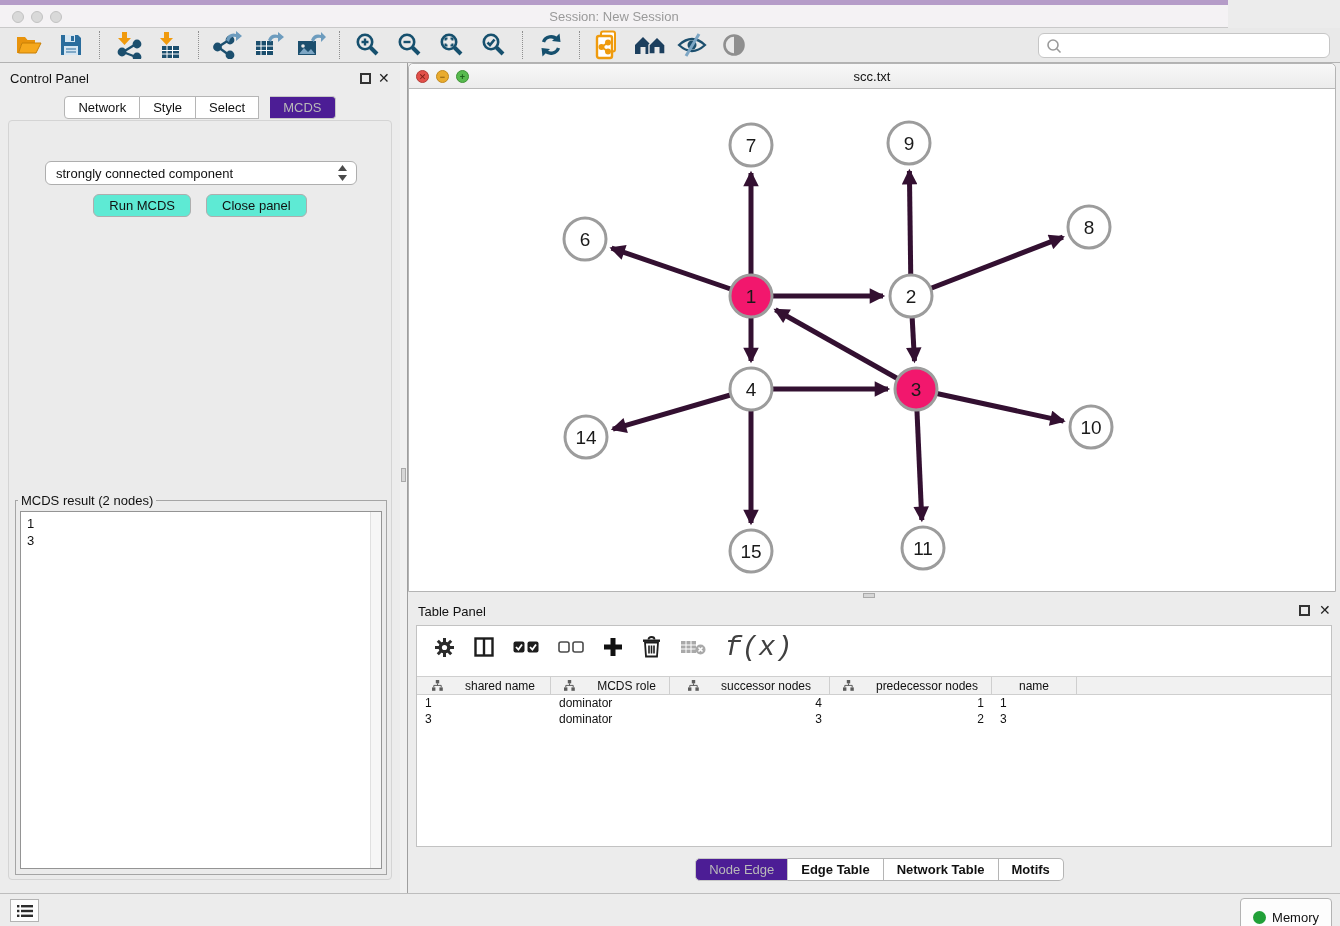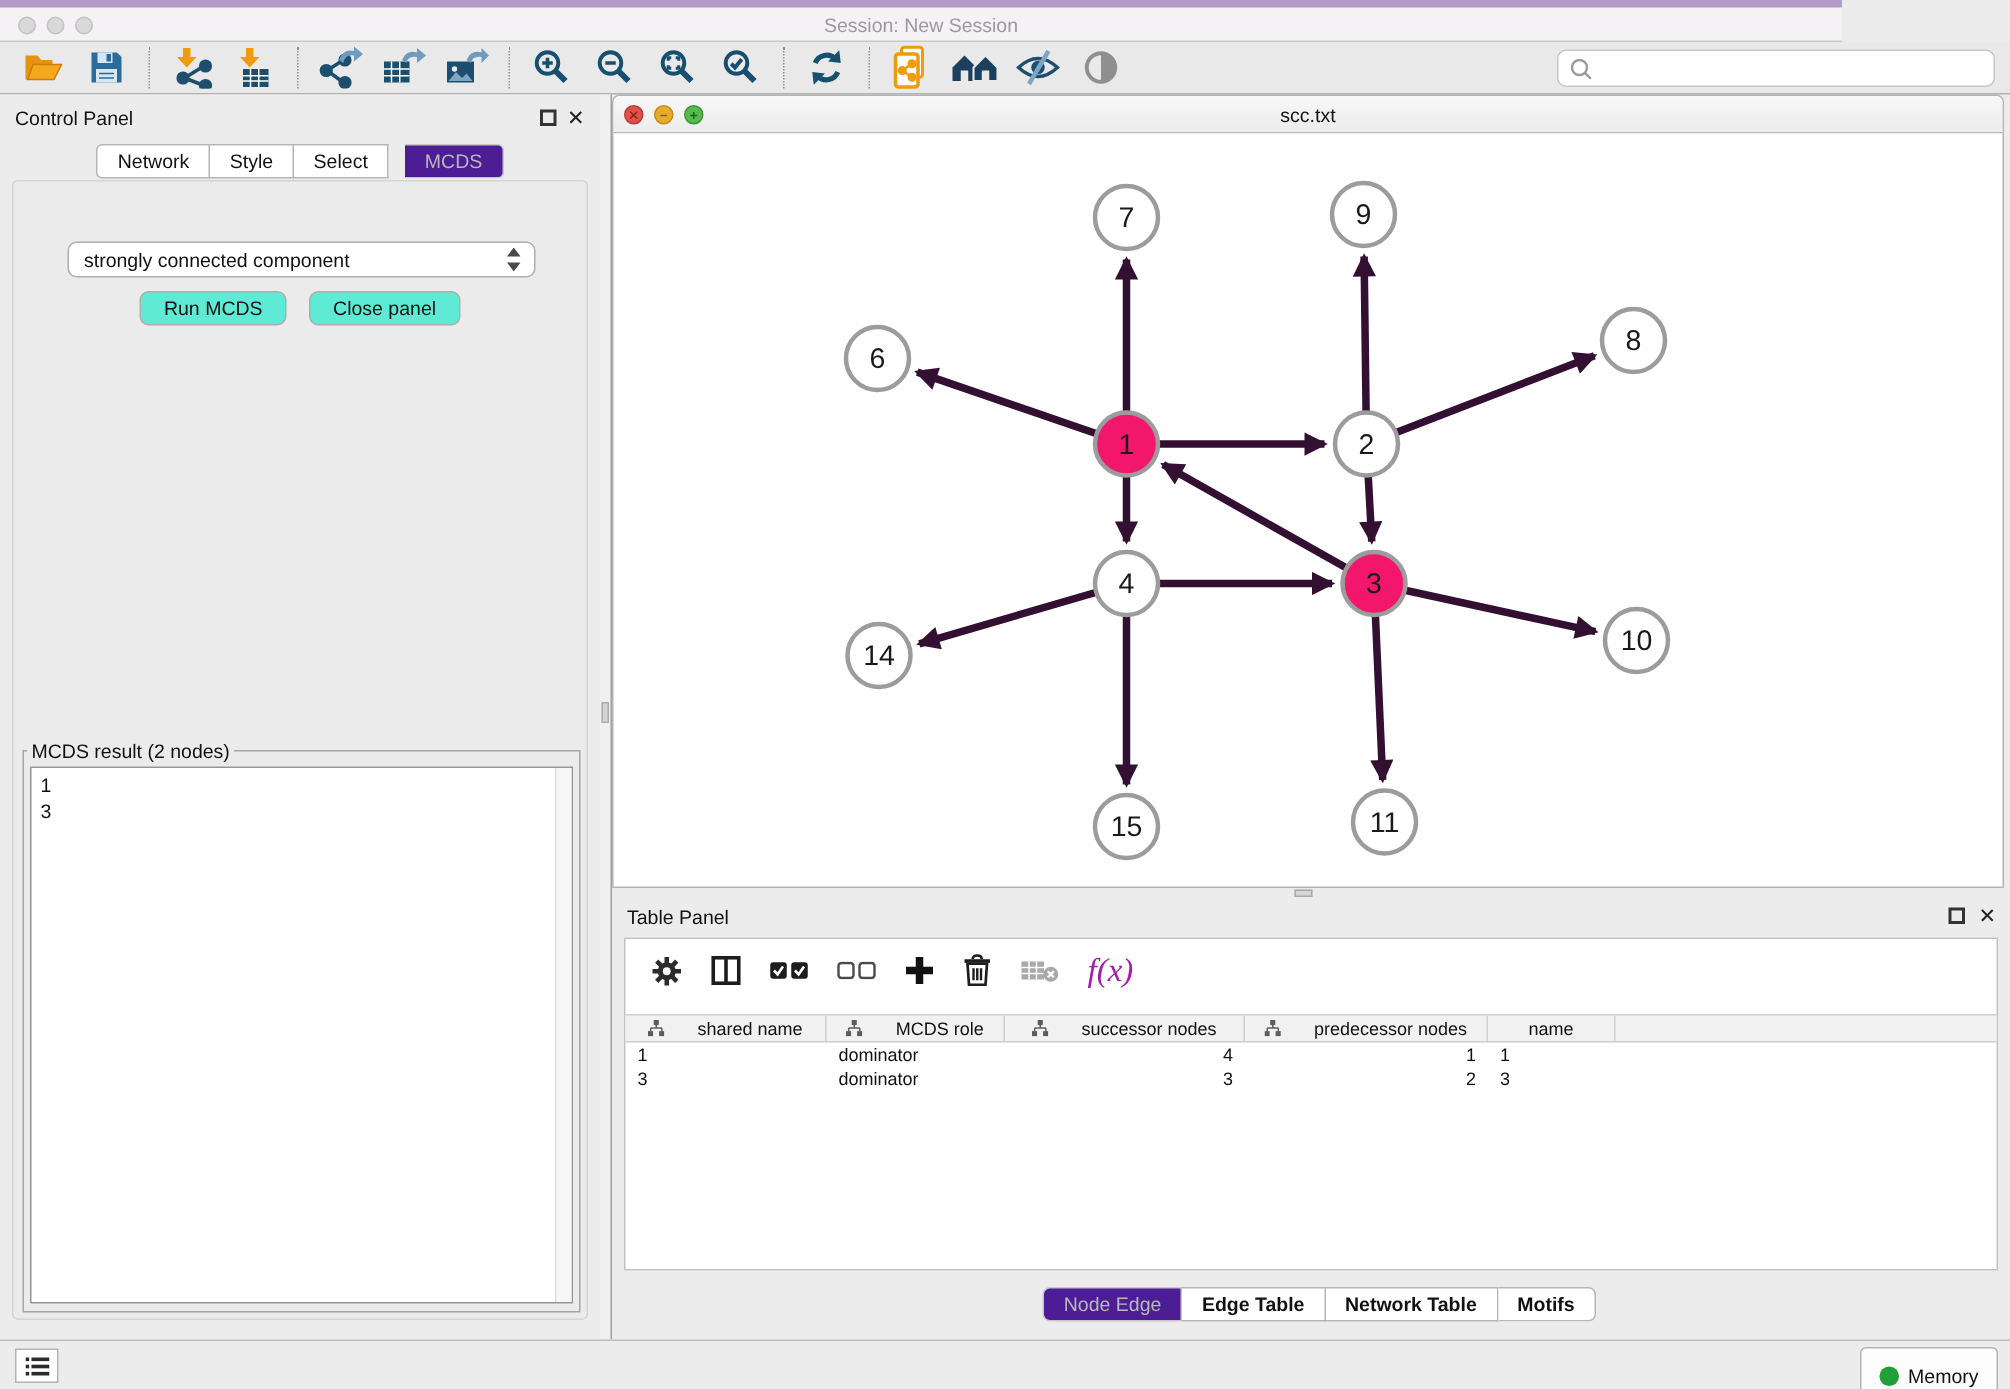--- a/index.html
+++ b/index.html
@@ -404,21 +404,21 @@
           <path fill="none" stroke="#1d1d1d" stroke-width="1.6" d="M7 9.5v8M9.5 9.5v8M12 9.5v8"></path>
           <rect x="1" y="3.5" width="17" height="2.4" fill="#1d1d1d"></rect>
           <path fill="none" stroke="#1d1d1d" stroke-width="1.8" d="M6.5 3.5 Q6.5 1 9.5 1 Q12.5 1 12.5 3.5"></path>
         </svg>
       <svg width="26" height="16" viewBox="0 0 26 16">
           <rect x="1" y="2" width="15" height="12" fill="#a9a9a9"></rect>
           <path stroke="#fff" d="M1 6h15M1 10h15M6 2v12M11 2v12"></path>
           <circle cx="20.5" cy="10.5" r="5" fill="#a9a9a9"></circle>
           <path d="M18.5 8.5l4 4M22.5 8.5l-4 4" stroke="#fff" stroke-width="1.6"></path>
         </svg>
-      <span style="font-family:Liberation Serif, serif;font-style:italic;font-size:22px;color:#a21caf">f(x)</span>
+      <span style="font-family:Liberation Mono, monospace;font-style:italic;font-size:28px;color:#404040">f(x)</span>
     </div>
     <div class="tp-table">
       <div class="tp-head-row">
         <div class="tp-col" style="width:134px">
             <svg width="11" height="11" viewBox="0 0 11 11">
               <rect x="3.8" y="0" width="3.4" height="3.4" fill="#5c5c5c"></rect>
               <path stroke="#5c5c5c" fill="none" d="M5.5 3.4v2M1.8 5.4h7.4M1.8 5.4v2M9.2 5.4v2"></path>
               <rect x="0" y="7.4" width="3.4" height="3.4" fill="#5c5c5c"></rect>
               <rect x="7.4" y="7.4" width="3.4" height="3.4" fill="#5c5c5c"></rect>
             </svg>

